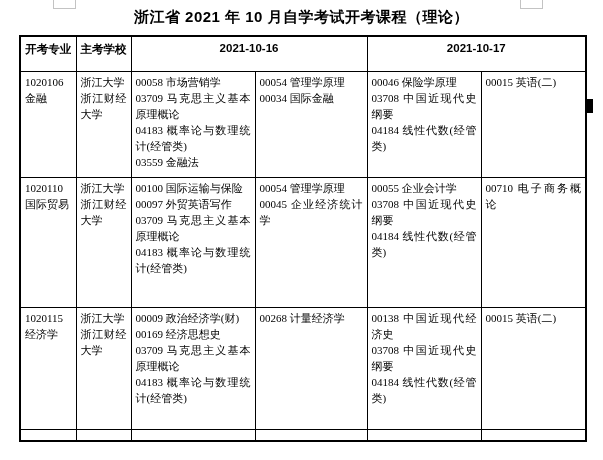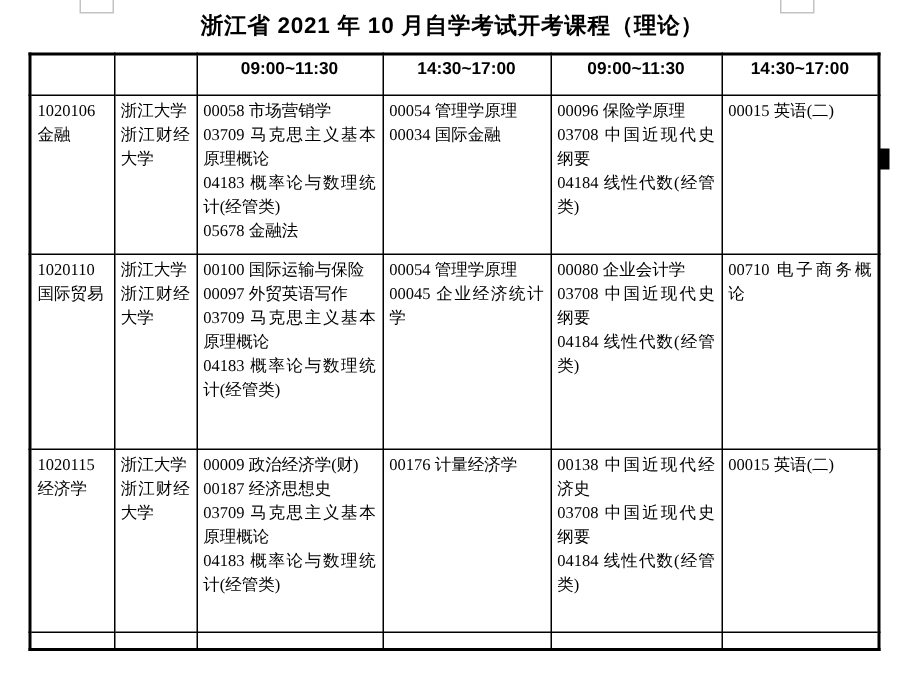--- a/index.html
+++ b/index.html
@@ -58,51 +58,49 @@
 <table class="schedule">
   <colgroup>
     <col style="width:56px">
       <col style="width:55px">
       <col style="width:124px">
     <col style="width:112px">
       <col style="width:114px">
       <col style="width:105px">
   </colgroup>
   <thead>
-    <tr class="r-hdr2">
-      <th class="merge-bottom"></th>
-      <th class="merge-bottom"></th>
-      <th>09:00~11:30</th>
-      <th>14:30~17:00</th>
-      <th>09:00~11:30</th>
-      <th>14:30~17:00</th>
+    <tr class="r-hdr1">
+      <th class="merge-top">开考专业</th>
+      <th class="merge-top">主考学校</th>
+      <th colspan="2">2021-10-16</th>
+      <th colspan="2">2021-10-17</th>
     </tr>
   </thead>
   <tbody id="schedule-body">
       <tr class="r1">
         <td>
           <div class="cell-line">1020106</div>
           <div class="cell-line">金融</div>
         </td>
         <td>
           <div class="cell-line">浙江大学</div>
           <div class="cell-line">浙江财经大学</div>
         </td>
         <td>
           <div class="cell-line">00058 市场营销学</div>
           <div class="cell-line">03709 马克思主义基本原理概论</div>
           <div class="cell-line">04183 概率论与数理统计(经管类)</div>
-          <div class="cell-line">05678 金融法</div>
+          <div class="cell-line">03559 金融法</div>
         </td>
         <td>
           <div class="cell-line">00054 管理学原理</div>
           <div class="cell-line">00034 国际金融</div>
         </td>
         <td>
-          <div class="cell-line">00096 保险学原理</div>
+          <div class="cell-line">00046 保险学原理</div>
           <div class="cell-line">03708 中国近现代史纲要</div>
           <div class="cell-line">04184 线性代数(经管类)</div>
         </td>
         <td>
           <div class="cell-line">00015 英语(二)</div>
         </td>
       </tr>
       <tr class="r2">
         <td>
           <div class="cell-line">1020110</div>
@@ -116,45 +114,45 @@
           <div class="cell-line">00100 国际运输与保险</div>
           <div class="cell-line">00097 外贸英语写作</div>
           <div class="cell-line">03709 马克思主义基本原理概论</div>
           <div class="cell-line">04183 概率论与数理统计(经管类)</div>
         </td>
         <td>
           <div class="cell-line">00054 管理学原理</div>
           <div class="cell-line">00045 企业经济统计学</div>
         </td>
         <td>
-          <div class="cell-line">00080 企业会计学</div>
+          <div class="cell-line">00055 企业会计学</div>
           <div class="cell-line">03708 中国近现代史纲要</div>
           <div class="cell-line">04184 线性代数(经管类)</div>
         </td>
         <td>
           <div class="cell-line">00710 电子商务概论</div>
         </td>
       </tr>
       <tr class="r3">
         <td>
           <div class="cell-line">1020115</div>
           <div class="cell-line">经济学</div>
         </td>
         <td>
           <div class="cell-line">浙江大学</div>
           <div class="cell-line">浙江财经大学</div>
         </td>
         <td>
           <div class="cell-line">00009 政治经济学(财)</div>
-          <div class="cell-line">00187 经济思想史</div>
+          <div class="cell-line">00169 经济思想史</div>
           <div class="cell-line">03709 马克思主义基本原理概论</div>
           <div class="cell-line">04183 概率论与数理统计(经管类)</div>
         </td>
         <td>
-          <div class="cell-line">00176 计量经济学</div>
+          <div class="cell-line">00268 计量经济学</div>
         </td>
         <td>
           <div class="cell-line">00138 中国近现代经济史</div>
           <div class="cell-line">03708 中国近现代史纲要</div>
           <div class="cell-line">04184 线性代数(经管类)</div>
         </td>
         <td>
           <div class="cell-line">00015 英语(二)</div>
         </td>
       </tr>

